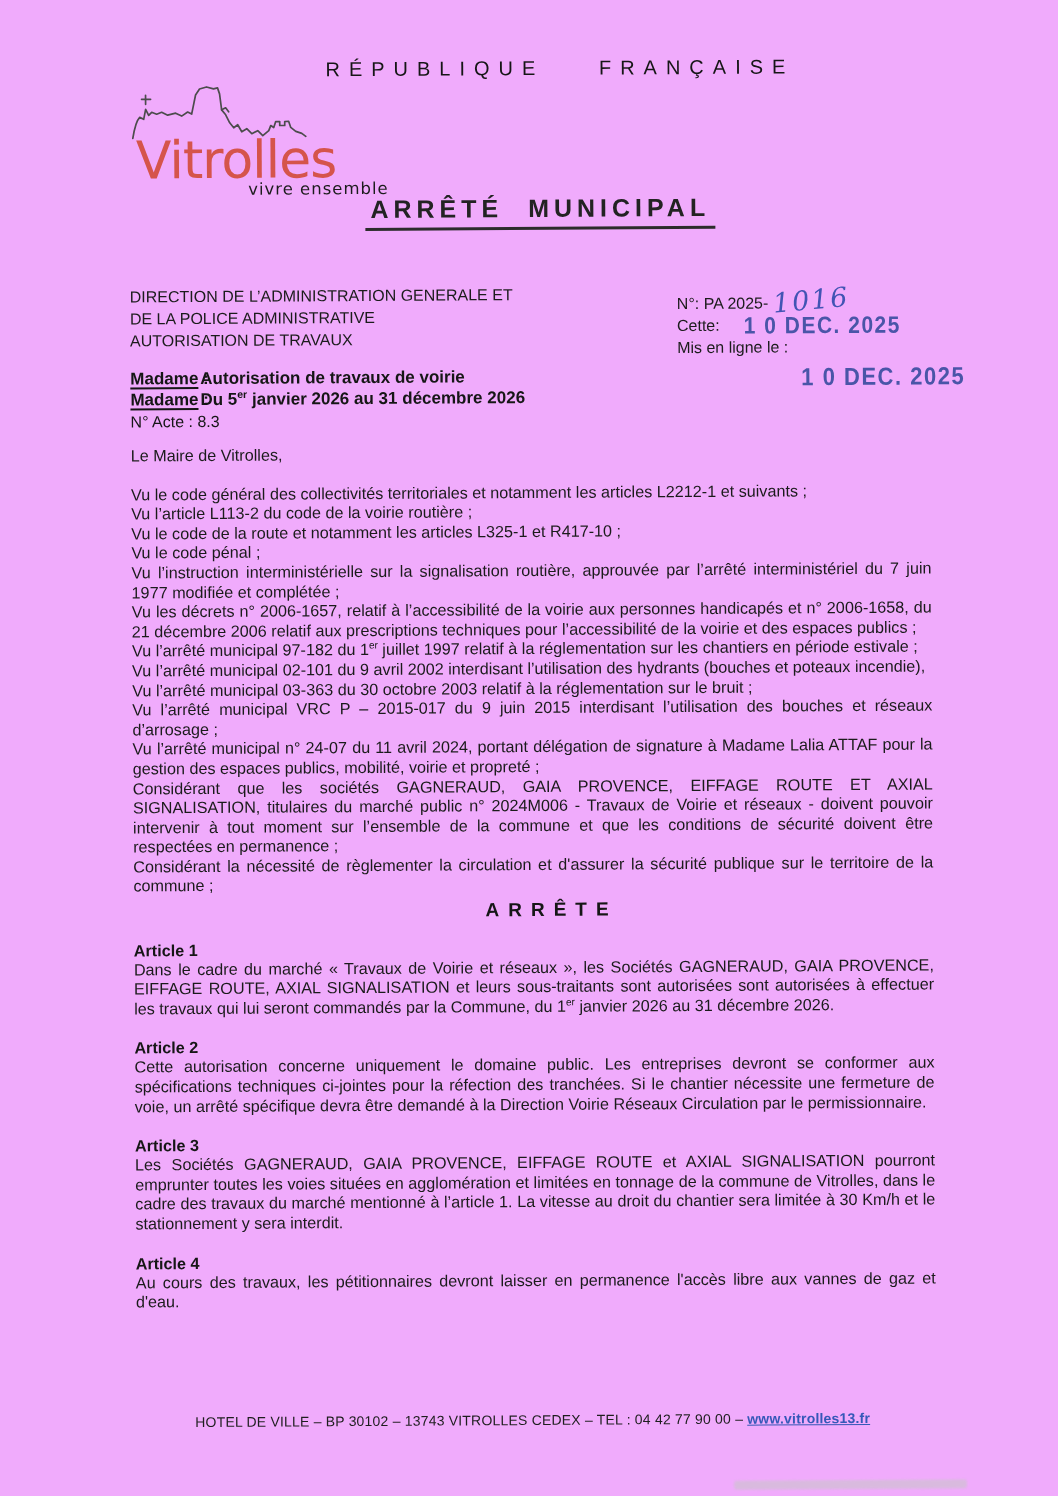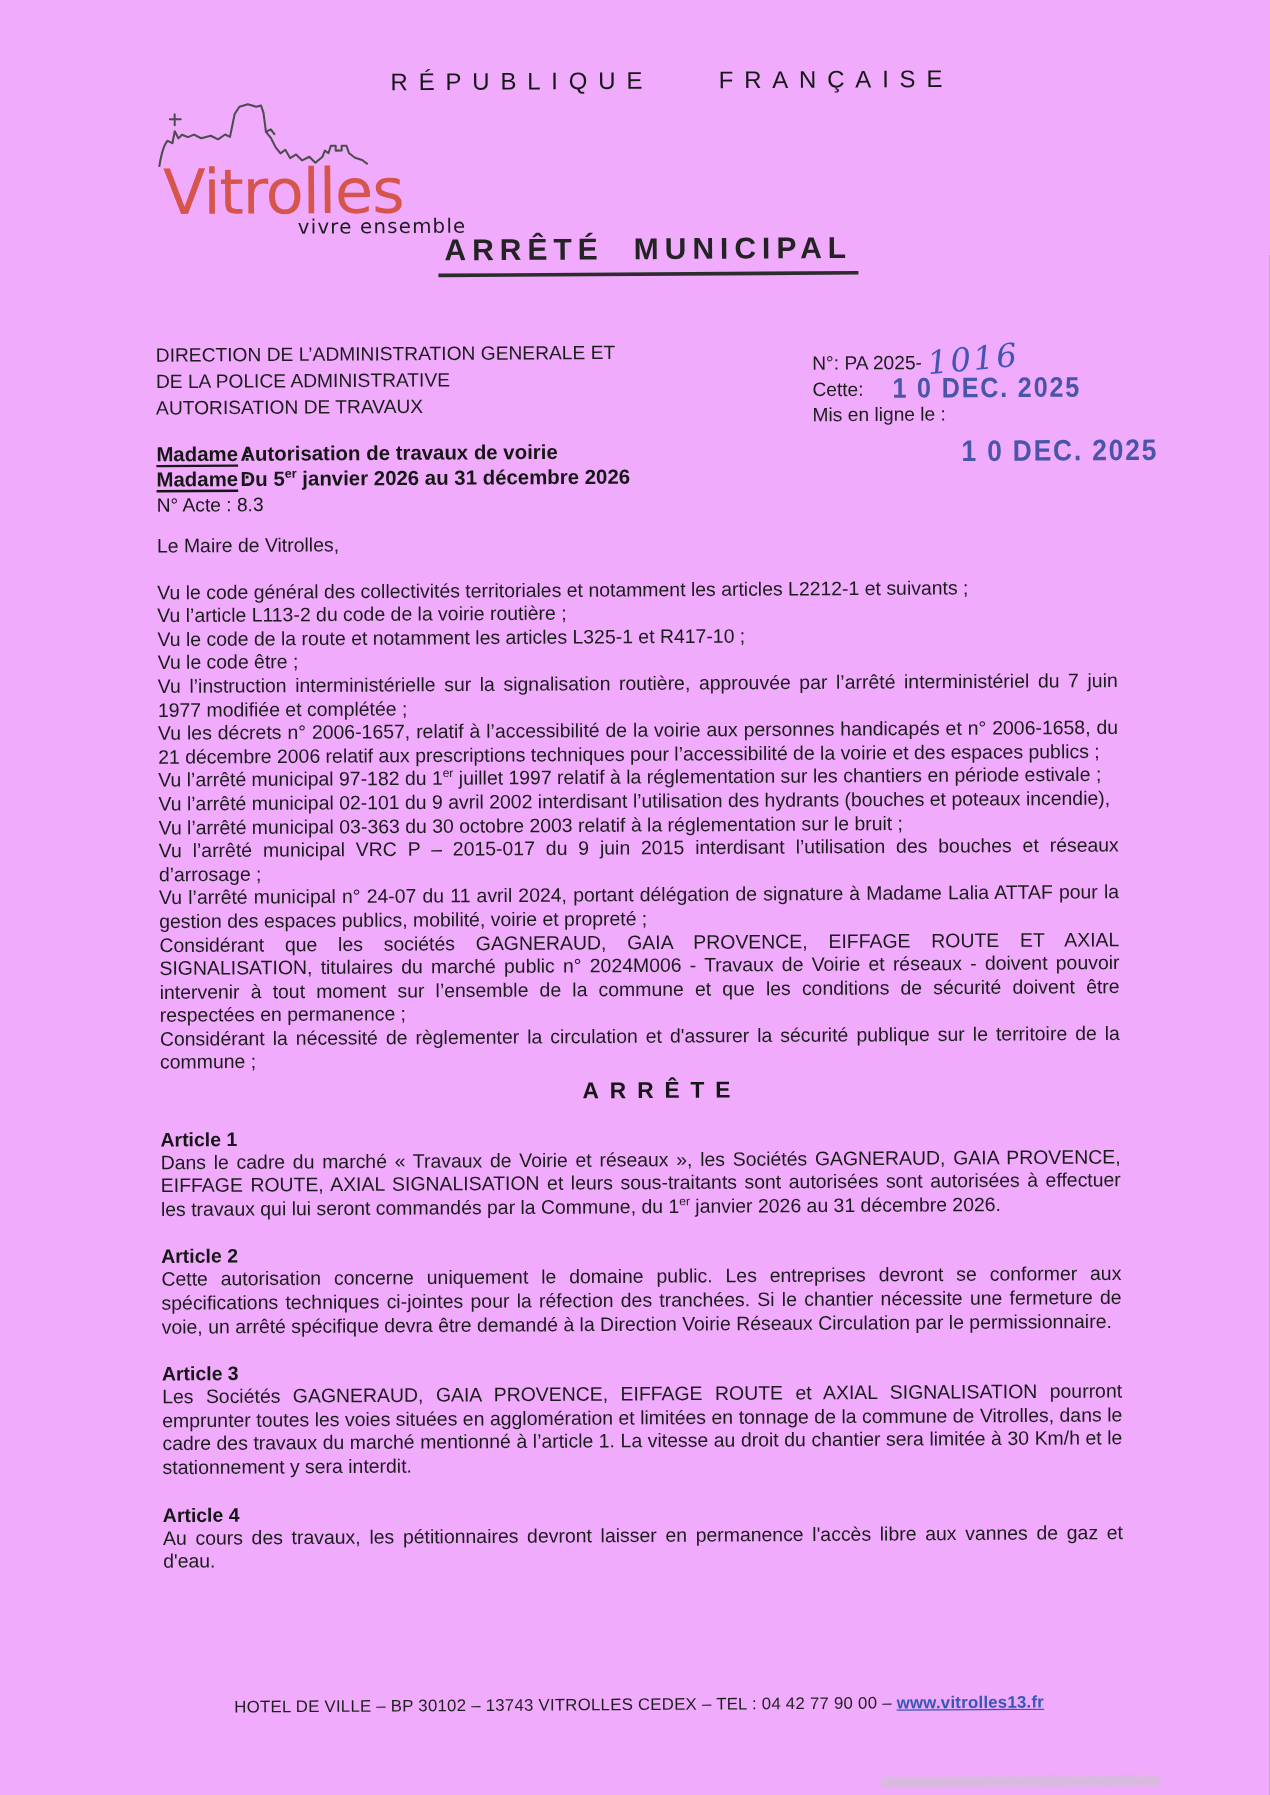--- a/index.html
+++ b/index.html
@@ -136,21 +136,21 @@
       <p class="salutation">Le Maire de Vitrolles,</p>
 
       <div>
 
           <p class="para"><span class="b">Vu</span><span> le code général des collectivités territoriales et notamment les articles L2212-1 et suivants ;</span></p>
 
           <p class="para"><span class="b">Vu</span><span> l’article L113-2 du code de la voirie routière ;</span></p>
 
           <p class="para"><span class="b">Vu</span><span> le code de la route et notamment les articles L325-1 et R417-10 ;</span></p>
 
-          <p class="para"><span class="b">Vu</span><span> le code être ;</span></p>
+          <p class="para"><span class="b">Vu</span><span> le code pénal ;</span></p>
 
           <p class="para"><span class="b">Vu</span><span> l’instruction interministérielle sur la signalisation routière, approuvée par l’arrêté interministériel du 7 juin 1977 modifiée et complétée ;</span></p>
 
           <p class="para"><span class="b">Vu</span><span> les décrets n° 2006-1657, relatif à l’accessibilité de la voirie aux personnes handicapés et n° 2006-1658, du 21 décembre 2006 relatif aux prescriptions techniques pour l’accessibilité de la voirie et des espaces publics ;</span></p>
 
           <p class="para"><span class="b">Vu</span><span> l’arrêté municipal 97-182 du 1</span><sup>er</sup><span> juillet 1997 relatif à la réglementation sur les chantiers en période estivale ;</span></p>
 
           <p class="para"><span class="b">Vu</span><span> l’arrêté municipal 02-101 du 9 avril 2002 interdisant l’utilisation des hydrants (bouches et poteaux incendie),</span></p>
 
           <p class="para"><span class="b">Vu</span><span> l’arrêté municipal 03-363 du 30 octobre 2003 relatif à la réglementation sur le bruit ;</span></p>

